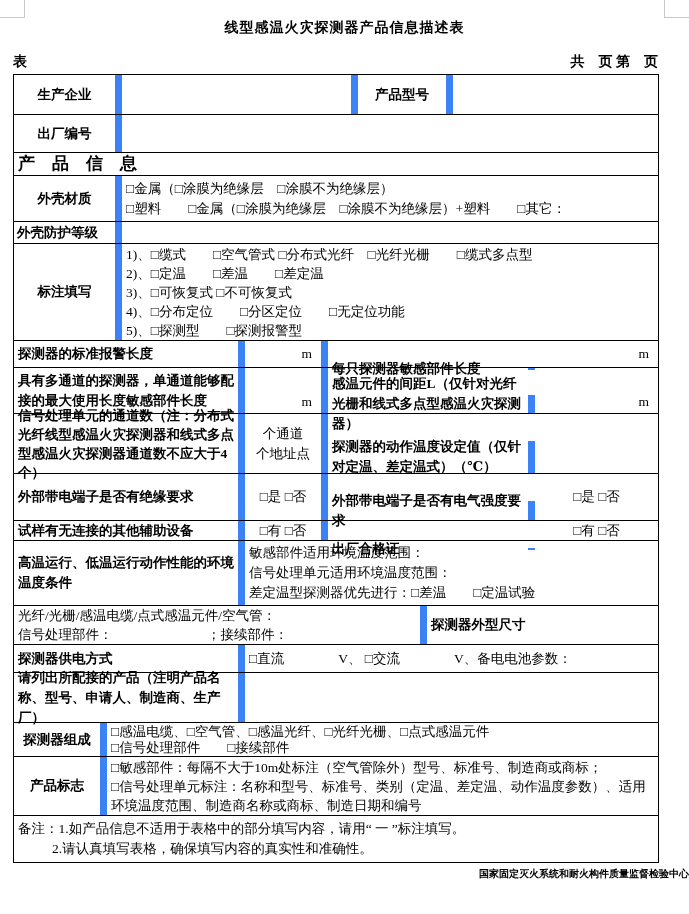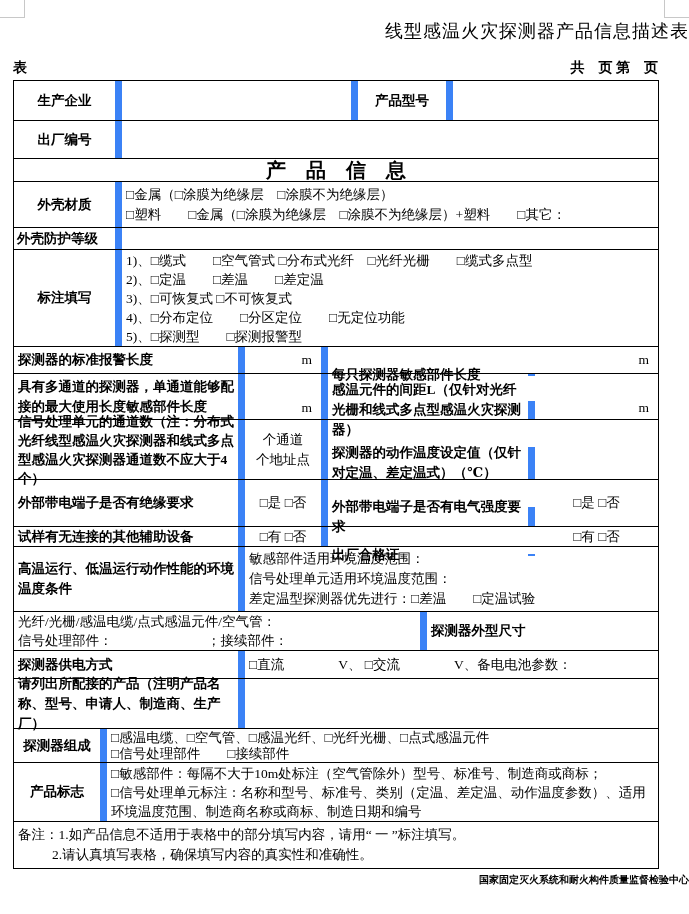--- a/index.html
+++ b/index.html
@@ -15,23 +15,23 @@
   }
   
   .mark { position:absolute; }
   .mark-tl { top:0; left:0; width:25px; height:18px;
     border-right:1px solid #c8c8c8; border-bottom:1px solid #c8c8c8; }
   .mark-tr { top:0; right:0; width:25px; height:18px;
     border-left:1px solid #c8c8c8; border-bottom:1px solid #c8c8c8; }
 
   .doc-title {
     margin-top:19px;
-    text-align:right;
-    font-size:18px;
-    font-weight:normal;
+    text-align:center;
+    font-size:14px;
+    font-weight:bold;
     letter-spacing:1px;
   }
   .caption-row {
     width:645px;
     margin:16px 0 3px 13px;
     display:flex;
     justify-content:space-between;
     font-weight:bold;
     font-size:14px;
   }
@@ -49,21 +49,21 @@
   .cell.unit { align-items:flex-end; padding-right:9px; }
   .cell.unit-bottom { align-items:flex-end; justify-content:flex-end; padding-right:9px; padding-bottom:3px; }
   .lbl { font-weight:bold; }
   .w108 { width:108px; } .w236 { width:236px; } .w95 { width:95px; }
   .w231 { width:231px; } .w83  { width:83px; }  .w207 { width:207px;margin-top:27px; }
   .w93  { width:93px; }  .grow { flex:1; min-width:0; }
   .lh19 { line-height:19px; }
   .lh20 { line-height:20px; }
   .section-head {
     height:22px; line-height:20px;
-    text-align:center; font-weight:bold; font-size:20px;
+    font-weight:bold; font-size:17px;
   }
   .indent6 { text-indent:6px; }
   .note2 { padding-left:34px; }
   .footer {
     margin-top:4px;
     text-align:right;
     font-weight:bold;
     font-size:10px;
     font-family:Liberation Mono, monospace;
   }

